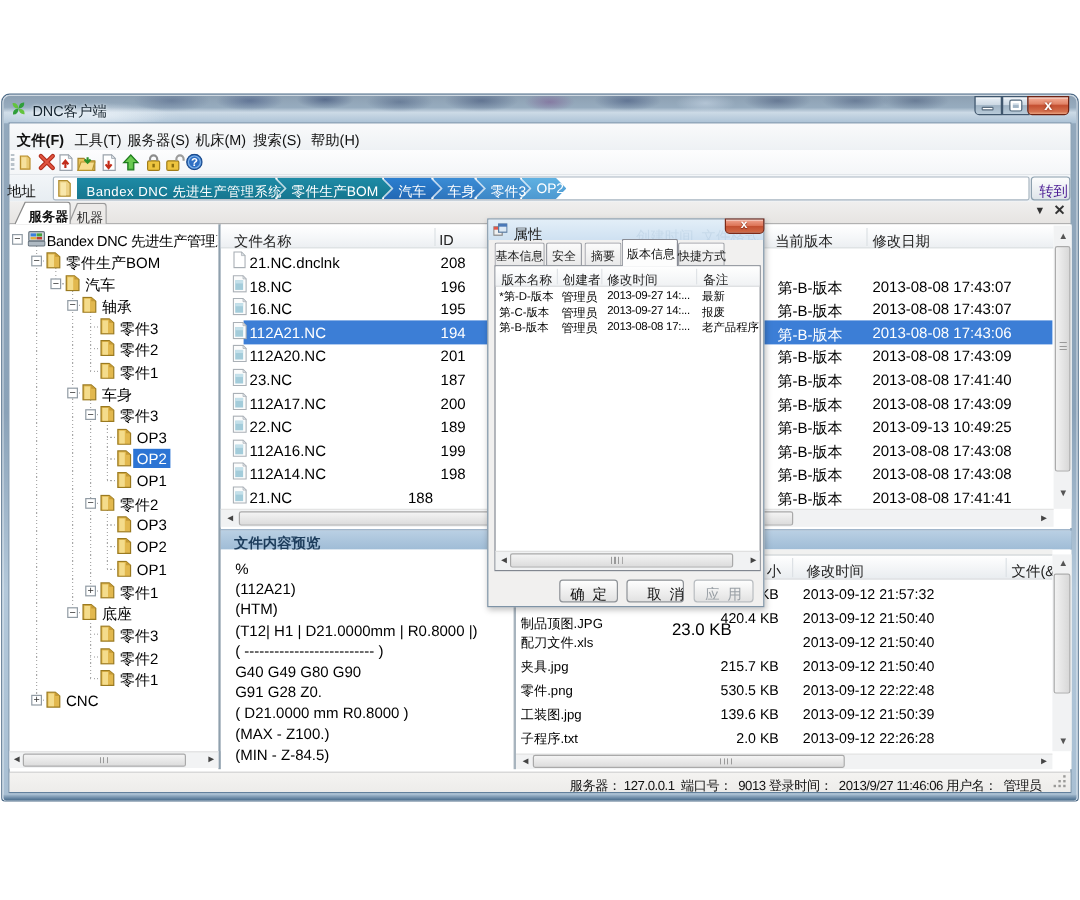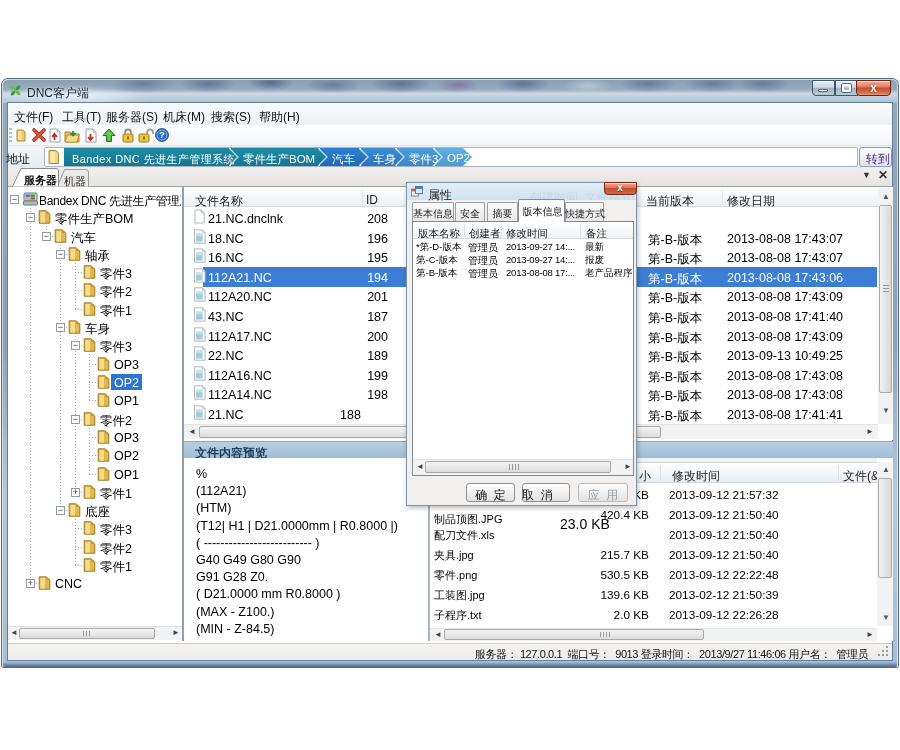--- a/index.html
+++ b/index.html
@@ -15,21 +15,21 @@
   </svg>
 <div style="position:absolute;left:27px;top:85px;width:200px;height:14px;font-size:12px;color:#15242f;text-shadow:0 0 3px rgba(255,255,255,.9);">DNC客户端</div>
 <div style="position:absolute;left:812px;top:80px;width:23px;height:16px;background:linear-gradient(180deg,#e8f0f7 0%,#cdd9e4 45%,#9fb3c4 50%,#b9cbd9 100%);border:1px solid #40576e;border-radius:0 0 0 4px;box-shadow:inset 0 1px 0 rgba(255,255,255,.8);"></div>
 <div style="position:absolute;left:818px;top:89px;width:10px;height:3px;background:#fff;border:1px solid #5a6e80;border-radius:1px;"></div>
 <div style="position:absolute;left:835px;top:80px;width:23px;height:16px;background:linear-gradient(180deg,#e8f0f7 0%,#cdd9e4 45%,#9fb3c4 50%,#b9cbd9 100%);border:1px solid #40576e;box-shadow:inset 0 1px 0 rgba(255,255,255,.8);"></div>
 <div style="position:absolute;left:842px;top:84px;width:9px;height:8px;background:transparent;border:2px solid #fff;outline:1px solid #5a6e80;border-radius:1px;"></div>
 <div style="position:absolute;left:856px;top:80px;width:35px;height:16px;background:linear-gradient(180deg,#f6b09a 0%,#e28468 40%,#c44f31 50%,#d4704e 85%,#e8a17f 100%);border:1px solid #6e2212;border-radius:0 0 4px 4px;box-shadow:inset 0 1px 0 rgba(255,255,255,.6);"></div>
 <div style="position:absolute;left:856px;top:82px;width:35px;height:12px;font-size:12px;font-weight:bold;color:#fff;text-align:center;line-height:12px;text-shadow:0 0 2px #7c2716;">x</div>
 <div style="position:absolute;left:7px;top:102px;width:886px;height:559px;background:#fff;border:1px solid #62809c;"></div>
 <div style="position:absolute;left:8px;top:103px;width:884px;height:22px;background:linear-gradient(180deg,#f9fafb,#eef1f4);"></div>
-<div style="position:absolute;left:14px;top:109px;font-size:12px;color:#111;">文件(F)</div>
+<div style="position:absolute;left:14px;top:109px;font-size:12px;color:#111;font-weight:bold;">文件(F)</div>
 <div style="position:absolute;left:62px;top:109px;font-size:12px;color:#111;">工具(T)</div>
 <div style="position:absolute;left:106px;top:109px;font-size:12px;color:#111;">服务器(S)</div>
 <div style="position:absolute;left:163px;top:109px;font-size:12px;color:#111;">机床(M)</div>
 <div style="position:absolute;left:211px;top:109px;font-size:12px;color:#111;">搜索(S)</div>
 <div style="position:absolute;left:259px;top:109px;font-size:12px;color:#111;">帮助(H)</div>
 <div style="position:absolute;left:8px;top:125px;width:884px;height:21px;background:linear-gradient(180deg,#fdfdfe,#f4f6f8);border-bottom:1px solid #e2e6ea;"></div>
 <div style="position:absolute;left:9px;top:128px;width:3px;height:15px;background:repeating-linear-gradient(180deg,#b9c2ca 0 2px,transparent 2px 4px);"></div>
 <svg style="position:absolute;left:14px;top:127px;width:150px;height:17px;" viewBox="0 0 150 17">
 <g transform="translate(2,0)">
       <path d="M1 3 h6 l2 2 v9 h-8 z" fill="#e8c871" stroke="#b98f2f" stroke-width="1"></path>
@@ -401,21 +401,21 @@
 <div style="position:absolute;left:208px;top:290px;font-size:12.5px;color:#000;z-index:2;">112A20.NC</div>
 <div style="position:absolute;left:340px;top:290px;width:48px;height:14px;font-size:12.5px;color:#000;text-align:right;z-index:2;">201</div>
 <div style="position:absolute;left:648px;top:290px;font-size:12.5px;color:#000;z-index:2;">第-B-版本</div>
 <div style="position:absolute;left:727px;top:290px;font-size:12.5px;color:#000;z-index:2;">2013-08-08 17:43:09</div>
 <svg style="position:absolute;left:193px;top:307px;width:13px;height:15px;" viewBox="0 0 13 15">
     <path d="M1.5 0.8 h8 l2.6 2.6 v10.8 h-10.6 z" fill="#fbfcfc" stroke="#aab0b6" stroke-width=".9"></path>
     <path d="M9.5 0.8 l2.6 2.6 h-2.6 z" fill="#e2e7ea" stroke="#aab0b6" stroke-width=".6"></path>
     <rect x="3" y="4.6" width="6.6" height="8" fill="#a3ccda"></rect>
     <rect x="3" y="4.6" width="6.6" height="2.6" fill="#c4e0ea"></rect>
   </svg>
-<div style="position:absolute;left:208px;top:310px;font-size:12.5px;color:#000;z-index:2;">43.NC</div>
+<div style="position:absolute;left:208px;top:310px;font-size:12.5px;color:#000;z-index:2;">23.NC</div>
 <div style="position:absolute;left:340px;top:310px;width:48px;height:14px;font-size:12.5px;color:#000;text-align:right;z-index:2;">187</div>
 <div style="position:absolute;left:648px;top:310px;font-size:12.5px;color:#000;z-index:2;">第-B-版本</div>
 <div style="position:absolute;left:727px;top:310px;font-size:12.5px;color:#000;z-index:2;">2013-08-08 17:41:40</div>
 <svg style="position:absolute;left:193px;top:327px;width:13px;height:15px;" viewBox="0 0 13 15">
     <path d="M1.5 0.8 h8 l2.6 2.6 v10.8 h-10.6 z" fill="#fbfcfc" stroke="#aab0b6" stroke-width=".9"></path>
     <path d="M9.5 0.8 l2.6 2.6 h-2.6 z" fill="#e2e7ea" stroke="#aab0b6" stroke-width=".6"></path>
     <rect x="3" y="4.6" width="6.6" height="8" fill="#a3ccda"></rect>
     <rect x="3" y="4.6" width="6.6" height="2.6" fill="#c4e0ea"></rect>
   </svg>
 <div style="position:absolute;left:208px;top:330px;font-size:12.5px;color:#000;z-index:2;">112A17.NC</div>
@@ -503,21 +503,21 @@
 <div style="position:absolute;left:560px;top:516px;width:89px;height:14px;font-size:14px;color:#000;text-align:left;">23.0 KB</div>
 <div style="position:absolute;left:669px;top:528px;font-size:11.8px;color:#000;">2013-09-12 21:50:40</div>
 <div style="position:absolute;left:434px;top:548px;font-size:11px;color:#000;">夹具.jpg</div>
 <div style="position:absolute;left:560px;top:548px;width:89px;height:14px;font-size:11.8px;color:#000;text-align:right;">215.7 KB</div>
 <div style="position:absolute;left:669px;top:548px;font-size:11.8px;color:#000;">2013-09-12 21:50:40</div>
 <div style="position:absolute;left:434px;top:568px;font-size:11px;color:#000;">零件.png</div>
 <div style="position:absolute;left:560px;top:568px;width:89px;height:14px;font-size:11.8px;color:#000;text-align:right;">530.5 KB</div>
 <div style="position:absolute;left:669px;top:568px;font-size:11.8px;color:#000;">2013-09-12 22:22:48</div>
 <div style="position:absolute;left:434px;top:588px;font-size:11px;color:#000;">工装图.jpg</div>
 <div style="position:absolute;left:560px;top:588px;width:89px;height:14px;font-size:11.8px;color:#000;text-align:right;">139.6 KB</div>
-<div style="position:absolute;left:669px;top:588px;font-size:11.8px;color:#000;">2013-02-12 21:50:39</div>
+<div style="position:absolute;left:669px;top:588px;font-size:11.8px;color:#000;">2013-09-12 21:50:39</div>
 <div style="position:absolute;left:434px;top:608px;font-size:11px;color:#000;">子程序.txt</div>
 <div style="position:absolute;left:560px;top:608px;width:89px;height:14px;font-size:11.8px;color:#000;text-align:right;">2.0 KB</div>
 <div style="position:absolute;left:669px;top:608px;font-size:11.8px;color:#000;">2013-09-12 22:26:28</div>
 <div style="position:absolute;left:877px;top:462px;width:16px;height:164px;background:#f1f2f3;"></div>
 <div style="position:absolute;left:882px;top:465px;width:8px;height:9px;font-size:8px;color:#555;">▲</div>
 <div style="position:absolute;left:882px;top:613px;width:8px;height:9px;font-size:8px;color:#555;">▼</div>
 <div style="position:absolute;left:878px;top:478px;width:14px;height:100px;background:linear-gradient(90deg,#f2f2f2,#d8d8d8);border:1px solid #ababab;border-radius:2px;"></div>
 <div style="position:absolute;left:430px;top:628px;width:447px;height:13px;background:#f1f2f3;border-top:1px solid #e4e4e4;"></div>
 <div style="position:absolute;left:434px;top:630px;width:8px;height:10px;font-size:8px;color:#444;">◄</div>
 <div style="position:absolute;left:866px;top:630px;width:8px;height:10px;font-size:8px;color:#444;">►</div>
@@ -574,14 +574,14 @@
 <div style="position:absolute;left:506px;top:267px;font-size:9.5px;color:#000;z-index:24;letter-spacing:-0.2px;">2013-08-08 17:...</div>
 <div style="position:absolute;left:585px;top:267px;font-size:9.5px;color:#000;z-index:24;">老产品程序</div>
 <div style="position:absolute;left:413px;top:459px;width:220px;height:16px;background:#f1f2f3;border-top:1px solid #e0e0e0;z-index:23;"></div>
 <div style="position:absolute;left:416px;top:462px;width:8px;height:10px;font-size:8px;color:#444;z-index:24;">◄</div>
 <div style="position:absolute;left:624px;top:462px;width:8px;height:10px;font-size:8px;color:#444;z-index:24;">►</div>
 <div style="position:absolute;left:425px;top:461px;width:186px;height:12px;background:linear-gradient(180deg,#f4f4f4,#dcdcdc);border:1px solid #a9a9a9;border-radius:2px;z-index:24;"></div>
 <div style="position:absolute;left:509px;top:464px;width:10px;height:6px;background:repeating-linear-gradient(90deg,#9a9a9a 0 1px,transparent 1px 3px);z-index:25;"></div>
 <div style="position:absolute;left:466px;top:483px;width:49px;height:19px;background:linear-gradient(180deg,#fefefe,#e2e2e2);border:1px solid #8e9297;border-radius:3px;z-index:23;"></div>
 <div style="position:absolute;left:466px;top:487px;width:49px;height:12px;font-size:12px;color:#111;text-align:center;z-index:24;">确&nbsp;&nbsp;定</div>
 <div style="position:absolute;left:522px;top:483px;width:48px;height:19px;background:linear-gradient(180deg,#fefefe,#e2e2e2);border:1px solid #8e9297;border-radius:3px;z-index:23;"></div>
-<div style="position:absolute;left:522px;top:487px;width:48px;height:12px;font-size:12px;color:#111;text-align:left;z-index:24;">取&nbsp;&nbsp;消</div>
+<div style="position:absolute;left:522px;top:487px;width:48px;height:12px;font-size:12px;color:#111;text-align:right;z-index:24;">取&nbsp;&nbsp;消</div>
 <div style="position:absolute;left:578px;top:483px;width:50px;height:19px;background:linear-gradient(180deg,#fefefe,#e2e2e2);border:1px solid #b8bcc0;border-radius:3px;z-index:23;"></div>
 <div style="position:absolute;left:578px;top:487px;width:50px;height:12px;font-size:12px;color:#9aa0a6;text-align:center;z-index:24;">应&nbsp;&nbsp;用</div>
 </body></html>

